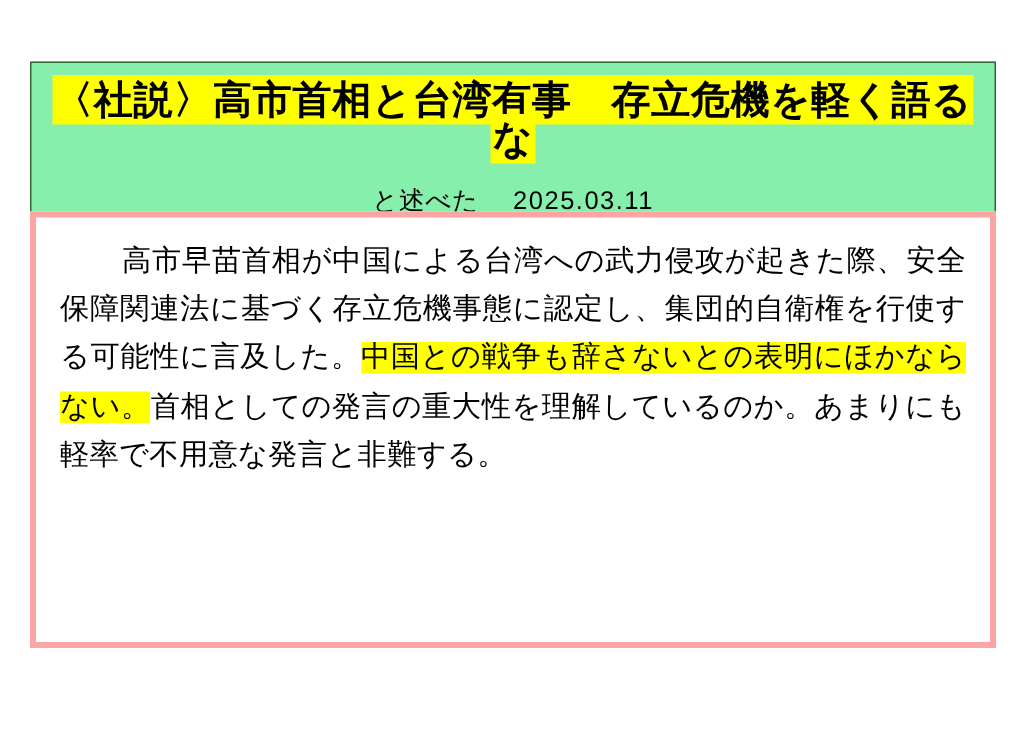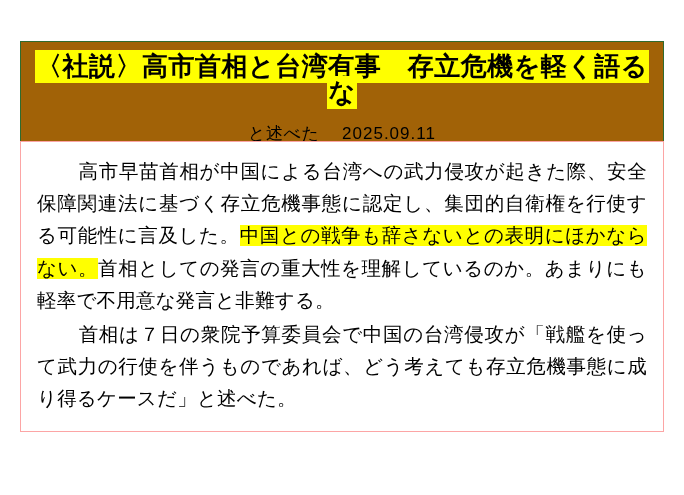--- a/index.html
+++ b/index.html
@@ -21,21 +21,21 @@
   }
 
   
   .header-box {
     position: absolute;
     left: 20px;
     top: 41px;
     width: 644px;
     box-sizing: border-box;
     border: 1px solid #2f6b2f;
-    background: #a16207;
+    background: #86efac;
     padding: 12px 10px 10px 10px;
   }
   .headline-row {
     text-align: center;
     line-height: 1.0;
   }
   .headline {
     display: inline;
     font-size: 26px;
     font-weight: 700;
@@ -64,21 +64,21 @@
   }
 
   
   .body-box {
     position: absolute;
     left: 20px;
     top: 141px;
     width: 644px;
     height: 291px;
     box-sizing: border-box;
-    border: 1px solid #fca5a5;
+    border: 4px solid #fca5a5;
     background: #ffffff;
     padding: 14px 16px 10px 16px;
   }
   .para {
     font-size: 19.5px;
     line-height: 1.65;
     color: #000000;
     text-align: justify;
     text-justify: inter-character;
     margin: 0 0 0 0;
@@ -98,26 +98,23 @@
 <body>
 
 <div class="page">
 
   <div class="header-box">
     <div class="headline-row">
       <span class="headline">〈社説〉高市首相と台湾有事　存立危機を軽く語るな</span>
     </div>
     <div class="source-row">
       <span class="source-name">と述べた</span>
-      <span class="source-date">2025.09.11</span>
+      <span class="source-date">2025.03.11</span>
     </div>
   </div>
 
   <div class="body-box">
     <p class="para">
       <span>　高市早苗首相が中国による台湾への武力侵攻が起きた際、安全保障関連法に基づく存立危機事態に認定し、集団的自衛権を行使する可能性に言及した。</span><span class="hl">中国との戦争も辞さないとの表明にほかならない。</span><span>首相としての発言の重大性を理解しているのか。あまりにも軽率で不用意な発言と非難する。</span>
     </p>
-    <p class="para">
-      <span>　首相は７日の衆院予算委員会で中国の台湾侵攻が「戦艦を使って武力の行使を伴うものであれば、どう考えても存立危機事態に成り得るケースだ」と述べた。</span>
-    </p>
   </div>
 
 </div>
 
 </body></html>

